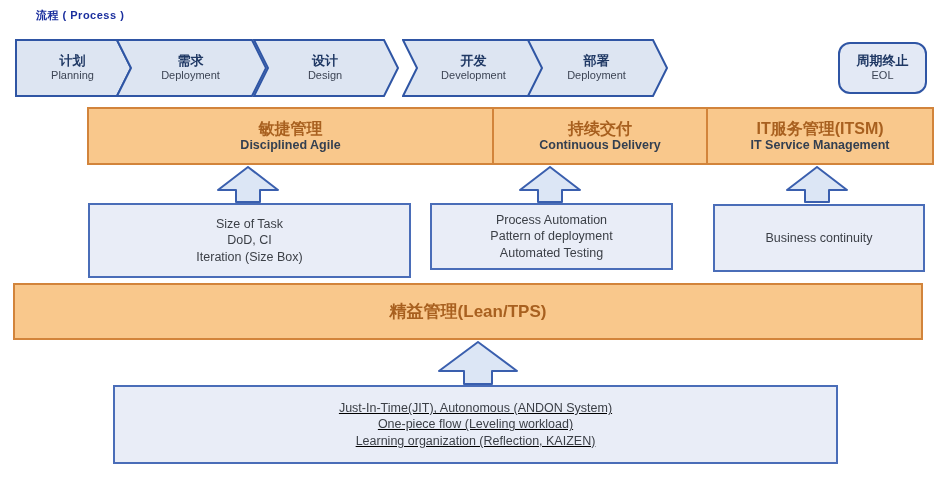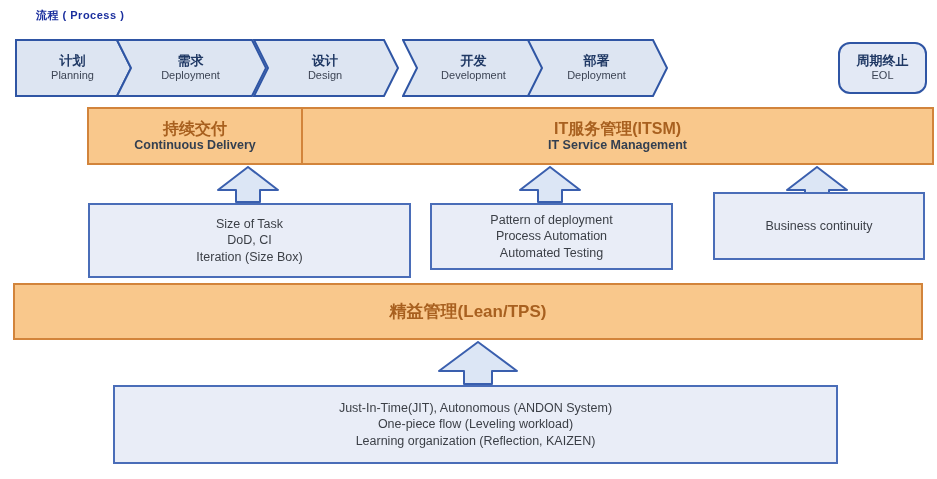--- a/index.html
+++ b/index.html
@@ -32,22 +32,22 @@
   
   .uparrow{position:absolute;}
   .uparrow svg{display:block;}
 
   
   .tbox{position:absolute;background:#e9edf7;border:2px solid #4a6db8;box-sizing:border-box;
     display:flex;flex-direction:column;align-items:center;justify-content:center;line-height:1.3;}
   .tbox .line{font-size:12.5px;color:#3b3f46;white-space:nowrap;}
   .tb1{left:88px;top:203px;width:323px;height:75px;}
   .tb2{left:430px;top:203px;width:243px;height:67px;}
-  .tb3{left:713px;top:192px;width:212px;height:68px;}
-  .tb4{left:113px;top:385px;width:725px;height:79px;}
+  .tb3{left:713px;top:204px;width:212px;height:68px;}
+  .tb4{left:113px;top:385px;width:725px;height:79px;text-decoration:underline;}
 </style>
 </head>
 <body>
 
 <div class="canvas">
 
   <div class="title">流程 ( Process )</div>
 
   <div class="chev" style="left:15px;width:117px;">
     <svg width="117" height="58">
@@ -99,20 +99,24 @@
     </div>
   </div>
 
 
   <div class="eol-box">
     <div class="cn">周期终止</div>
     <div class="en">EOL</div>
   </div>
 
   <div class="obar obar1">
+    <div class="osec" style="width:403px;">
+      <div class="ocn">敏捷管理</div>
+      <div class="oen">Disciplined Agile</div>
+    </div>
     <div class="osec" style="width:212px;">
       <div class="ocn">持续交付</div>
       <div class="oen">Continuous Delivery</div>
     </div>
     <div class="osec" style="flex:1;">
       <div class="ocn">IT服务管理(ITSM)</div>
       <div class="oen">IT Service Management</div>
     </div>
   </div>
 
@@ -131,22 +135,22 @@
         <path d="M32,1 L62,24 L44,24 L44,36 L20,36 L20,24 L2,24 Z" fill="#dce6f5" stroke="#3a5fae" stroke-width="2" stroke-linejoin="round"></path>
       </svg>
   </div>
 
   <div class="tbox tb1">
     <div class="line">Size of Task</div>
     <div class="line">DoD, CI</div>
     <div class="line">Iteration (Size Box)</div>
   </div>
   <div class="tbox tb2">
+    <div class="line">Process Automation</div>
     <div class="line">Pattern of deployment</div>
-    <div class="line">Process Automation</div>
     <div class="line">Automated Testing</div>
   </div>
   <div class="tbox tb3">
     <div class="line">Business continuity</div>
   </div>
 
   <div class="obar obar2">
     <div class="ocn">精益管理(Lean/TPS)</div>
   </div>
 

